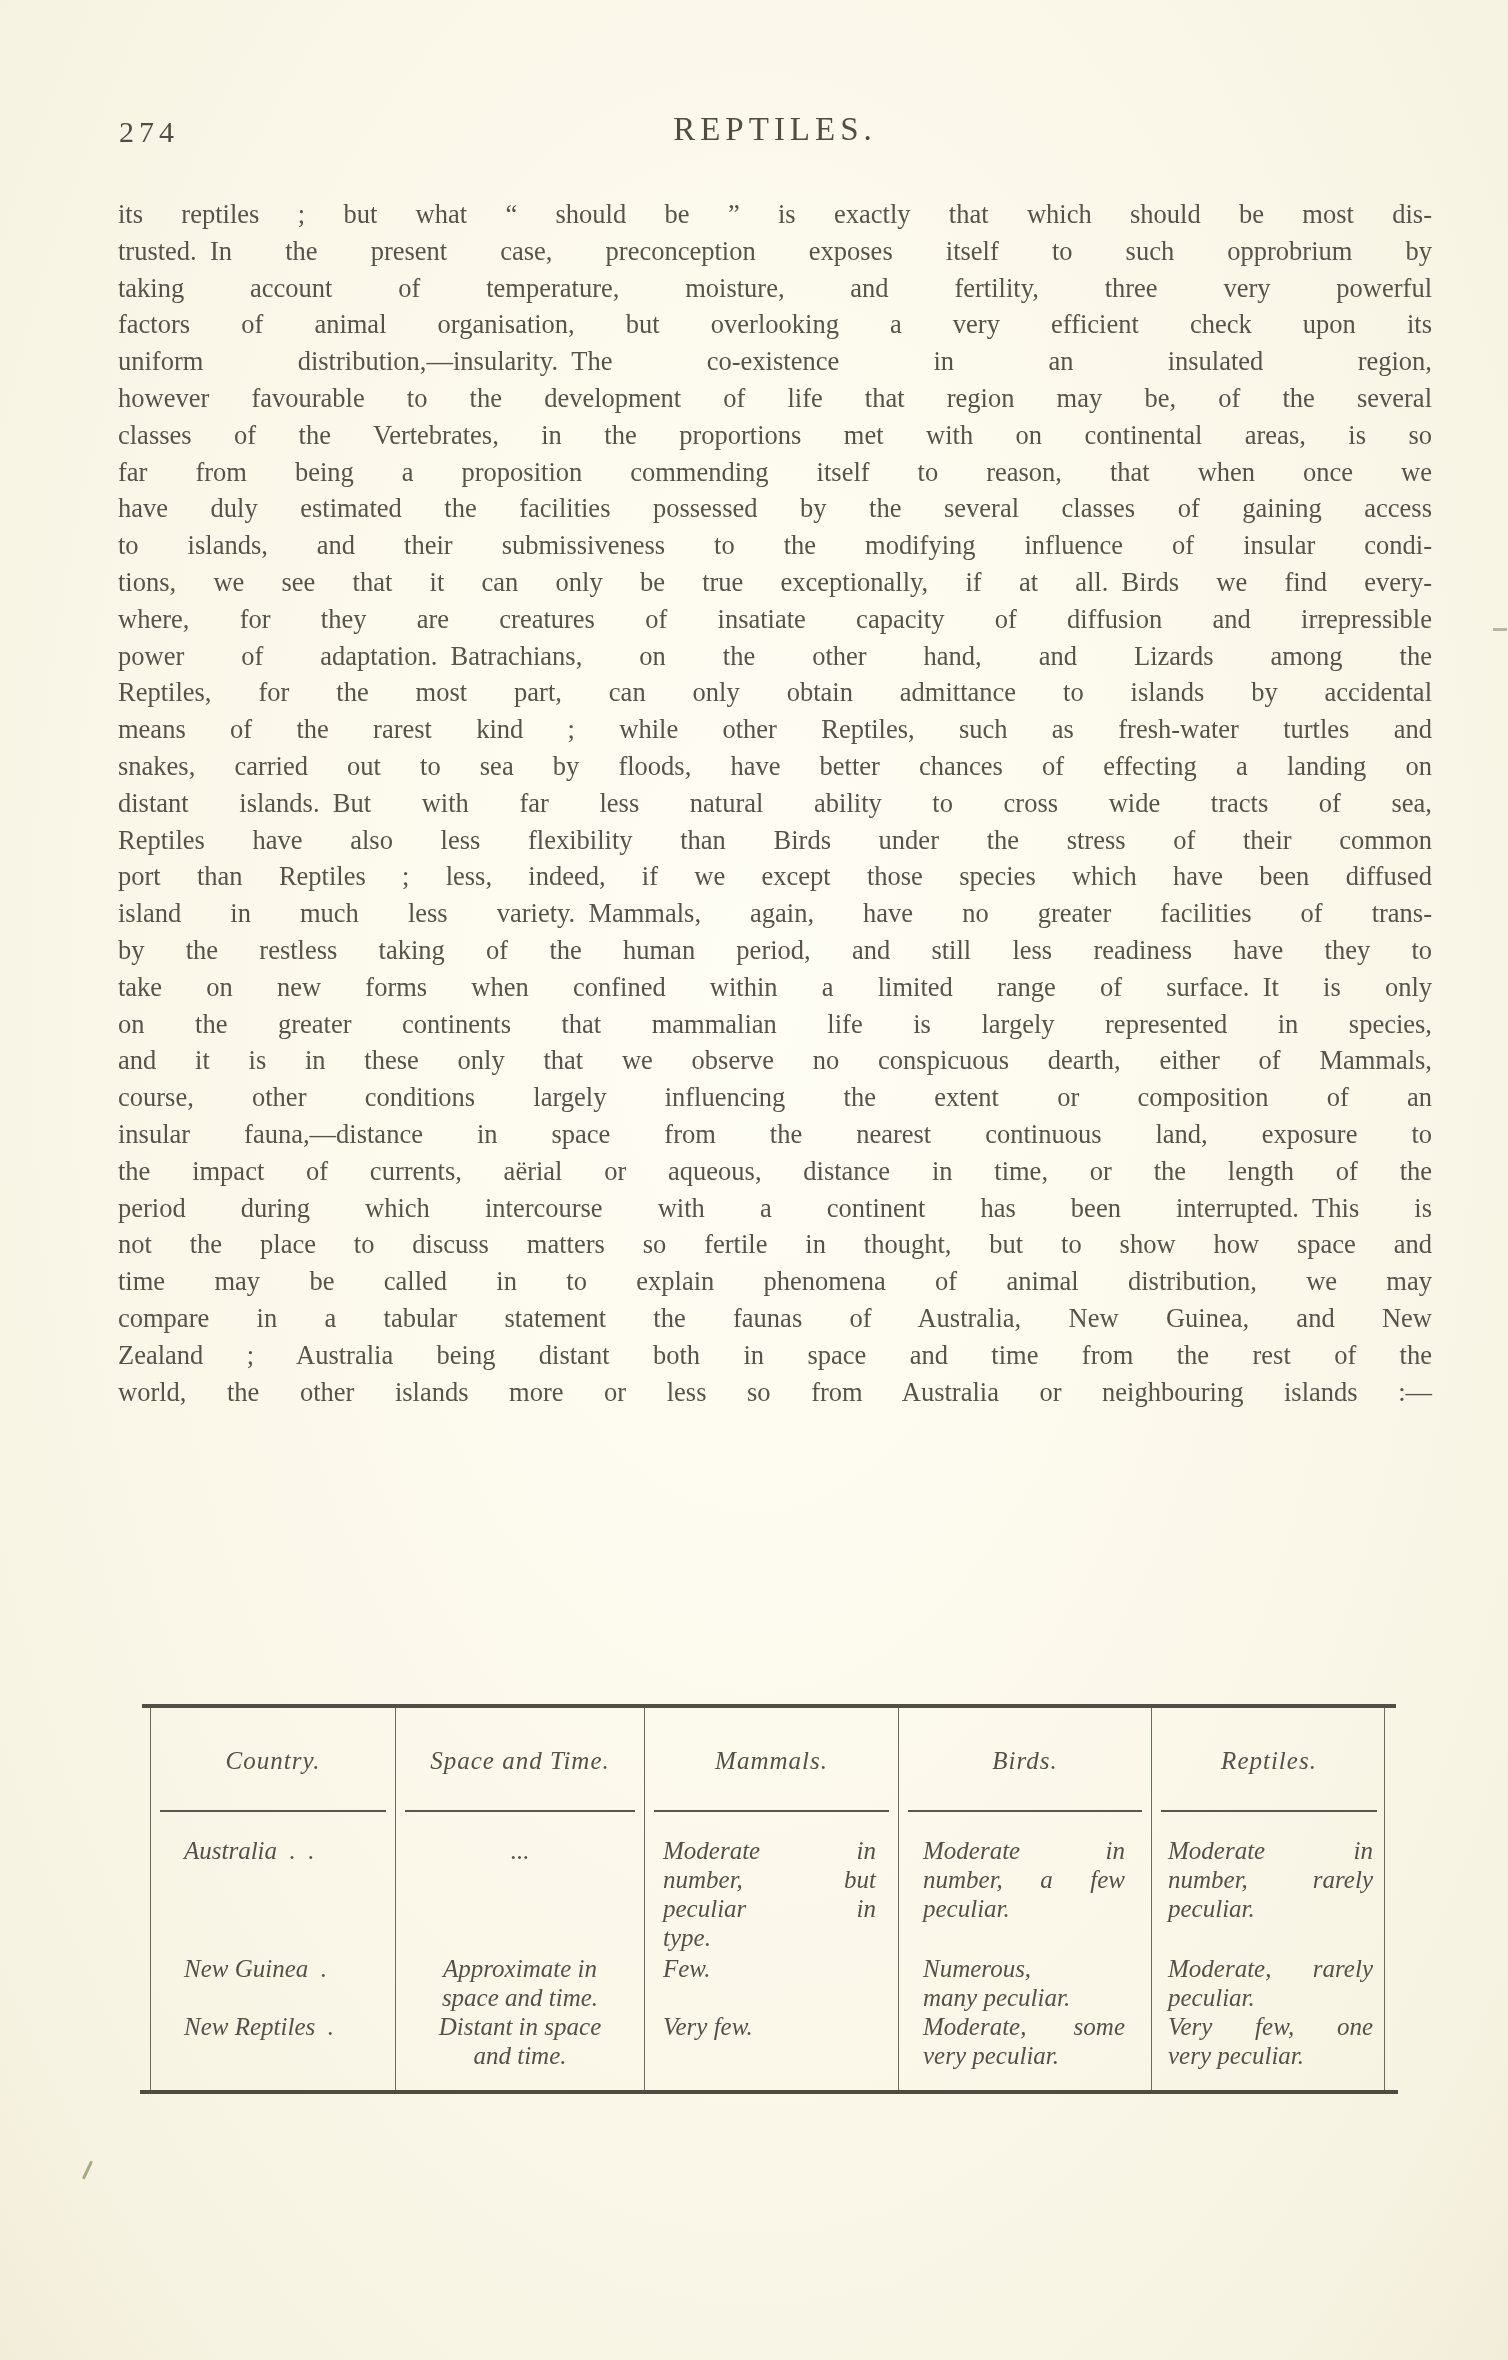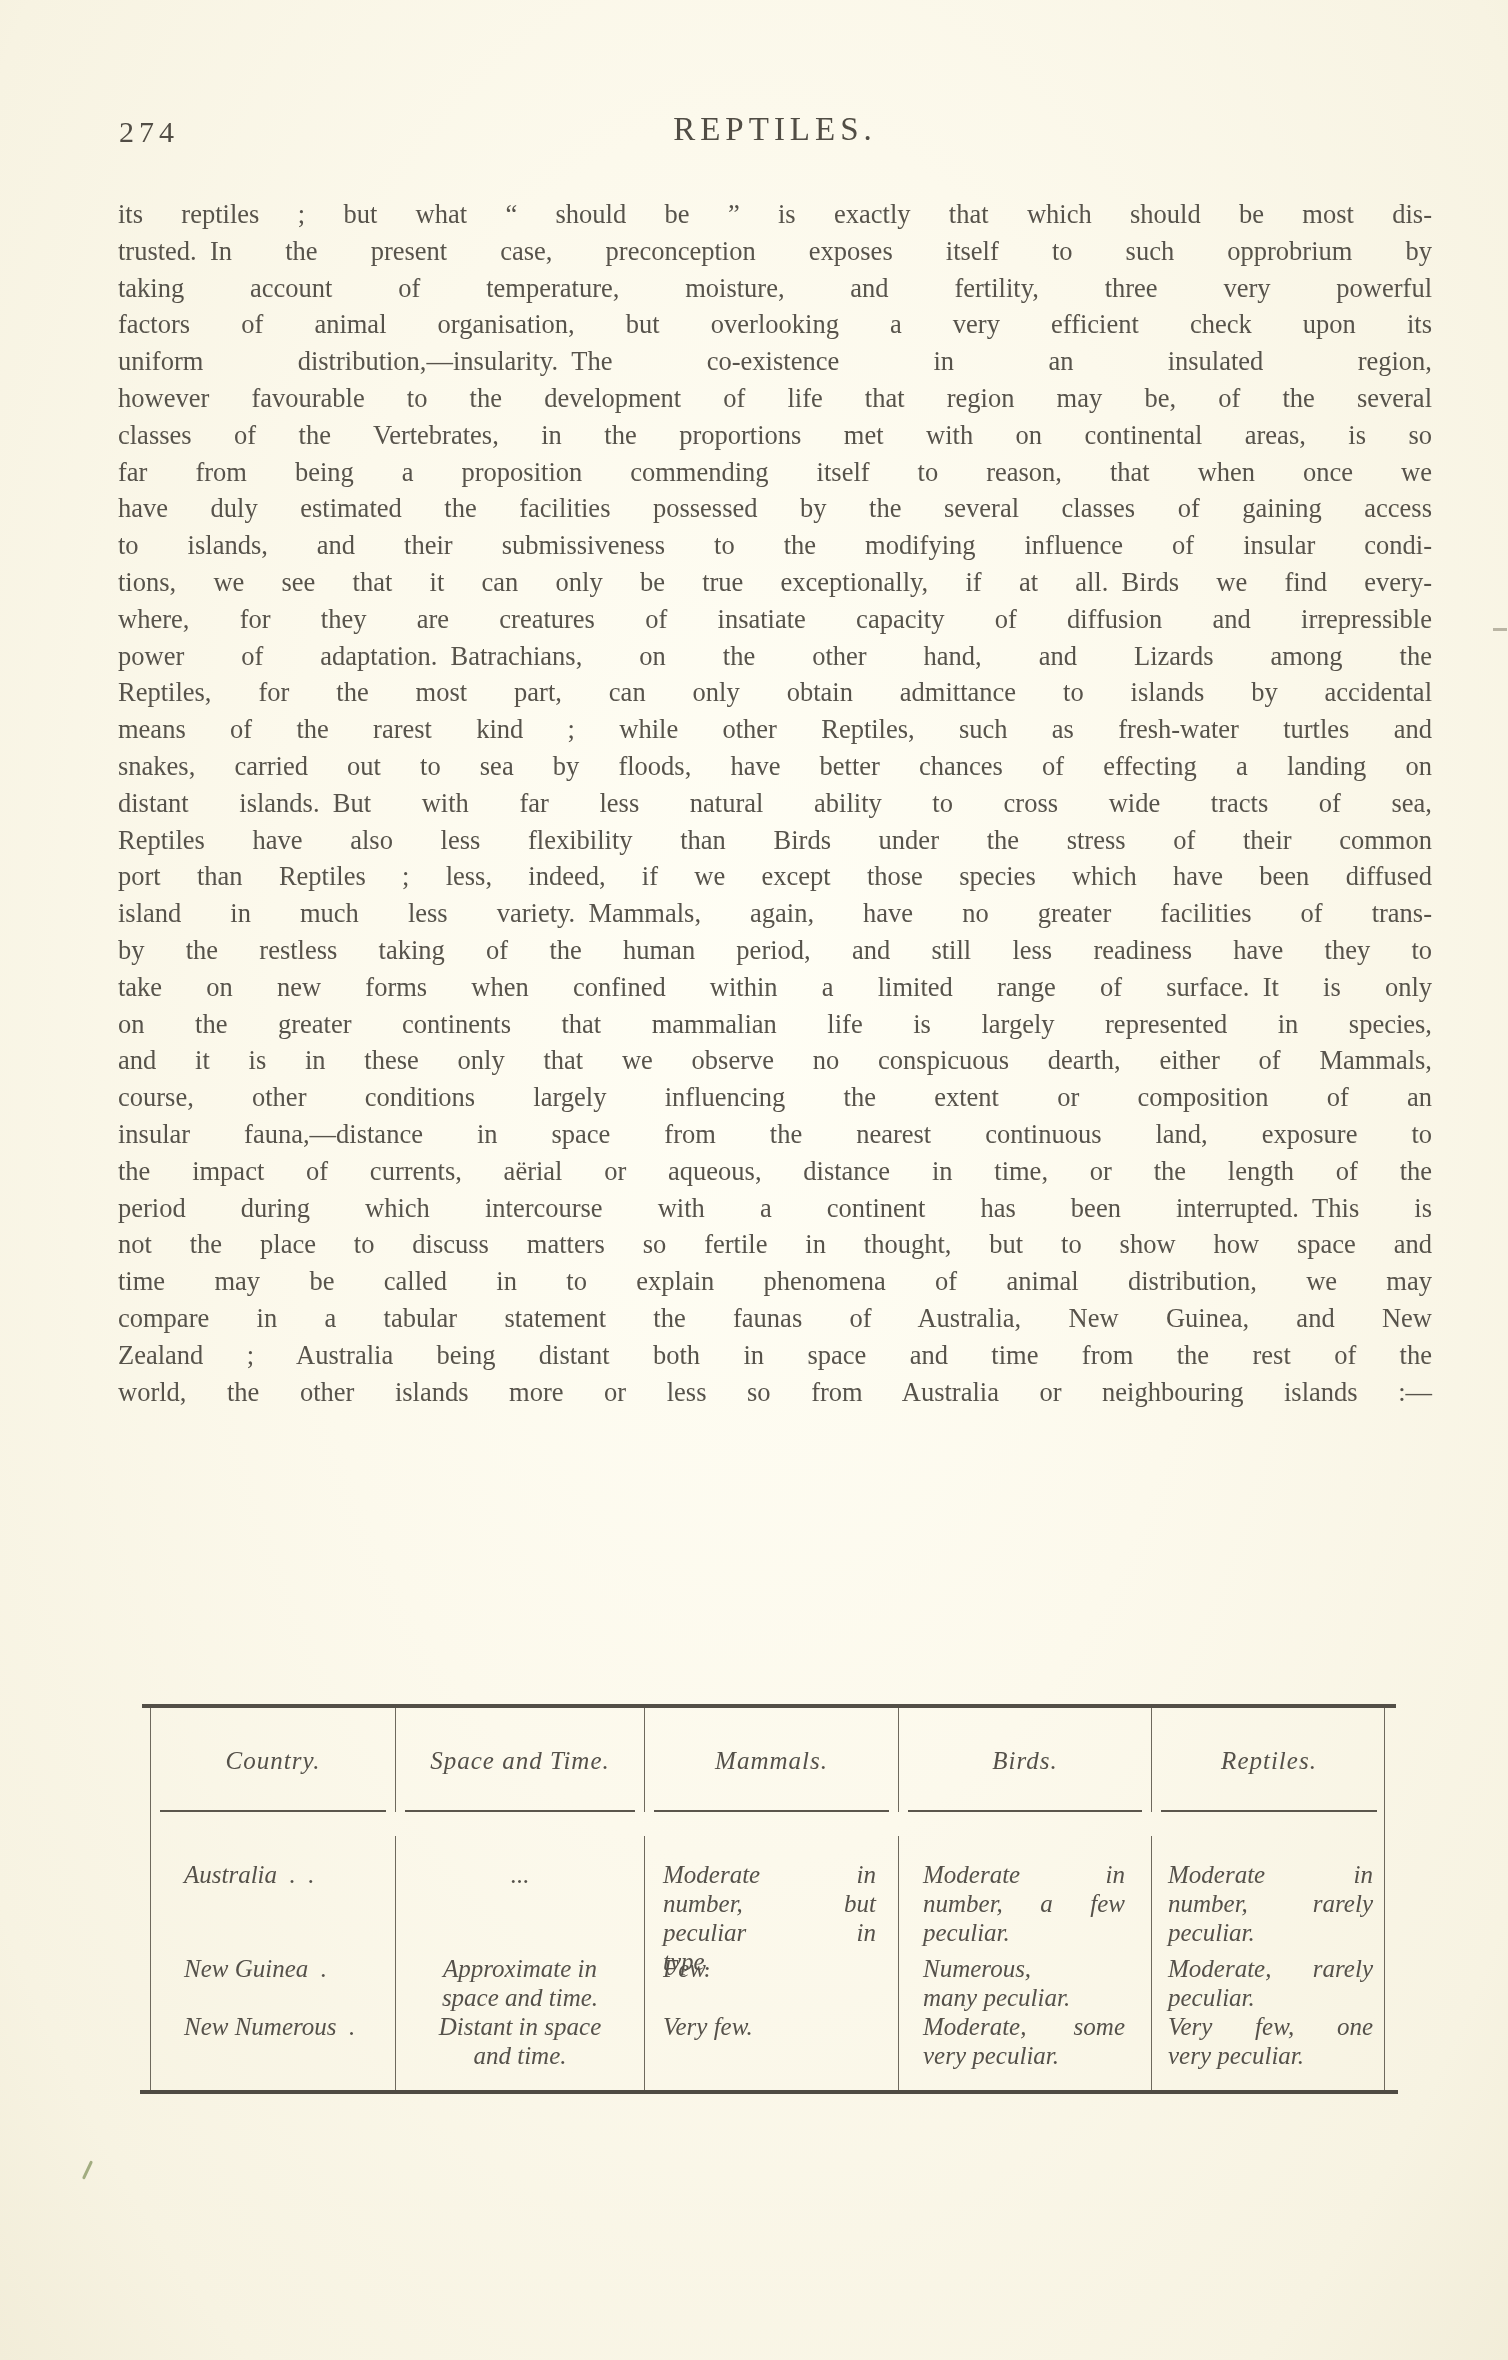--- a/index.html
+++ b/index.html
@@ -22,21 +22,21 @@
     grid-template-rows:104px 140px 58px 80px;
     border-left:1px solid #6e695d; border-right:1px solid #6e695d;
     font-size:25px; line-height:29px; color:#55514a;
     box-sizing:border-box;
     font-style:italic;
   }
   .th{position:relative; display:flex; align-items:center; justify-content:center; letter-spacing:1px;}
   .th::after{content:""; position:absolute; left:9px; right:9px; bottom:0; height:2px; background:#5b564c;}
   .th,.td{border-right:1px solid #6e695d; box-sizing:border-box; overflow:visible;}
   .c5{border-right:none !important;}
-  .td.r1{padding-top:24px;margin-top:24px;}
+  .td.r1{padding-top:24px;}
   .td.r2,.td.r3{padding-top:2px;}
   .td.c1{padding-left:33px; padding-right:8px;}
   .td.c2{text-align:center; padding-left:12px; padding-right:12px;}
   .td.c3{padding-left:18px; padding-right:22px;}
   .td.c4{padding-left:24px; padding-right:26px;}
   .td.c5{padding-left:16px; padding-right:13px;}
   .td.c3 .cl:not(:last-child),
   .td.c4 .cl:not(:last-child),
   .td.c5 .cl:not(:last-child){text-align:justify; text-align-last:justify;}
   .speck-left{position:absolute; left:86px; top:2160px; width:3px; height:20px; background:#93a06f; transform:rotate(25deg); border-radius:2px; opacity:.85;}
@@ -126,21 +126,21 @@
       </div>
       <div class="td c4 r2">
         <div class="cl">Numerous,</div>
         <div class="cl">many peculiar.</div>
       </div>
       <div class="td c5 r2">
         <div class="cl">Moderate, rarely</div>
         <div class="cl">peculiar.</div>
       </div>
       <div class="td c1 r3">
-        <div class="cl">New Numerous .</div>
+        <div class="cl">New Reptiles .</div>
       </div>
       <div class="td c2 r3">
         <div class="cl">Distant in space</div>
         <div class="cl">and time.</div>
       </div>
       <div class="td c3 r3">
         <div class="cl">Very few.</div>
       </div>
       <div class="td c4 r3">
         <div class="cl">Moderate, some</div>

